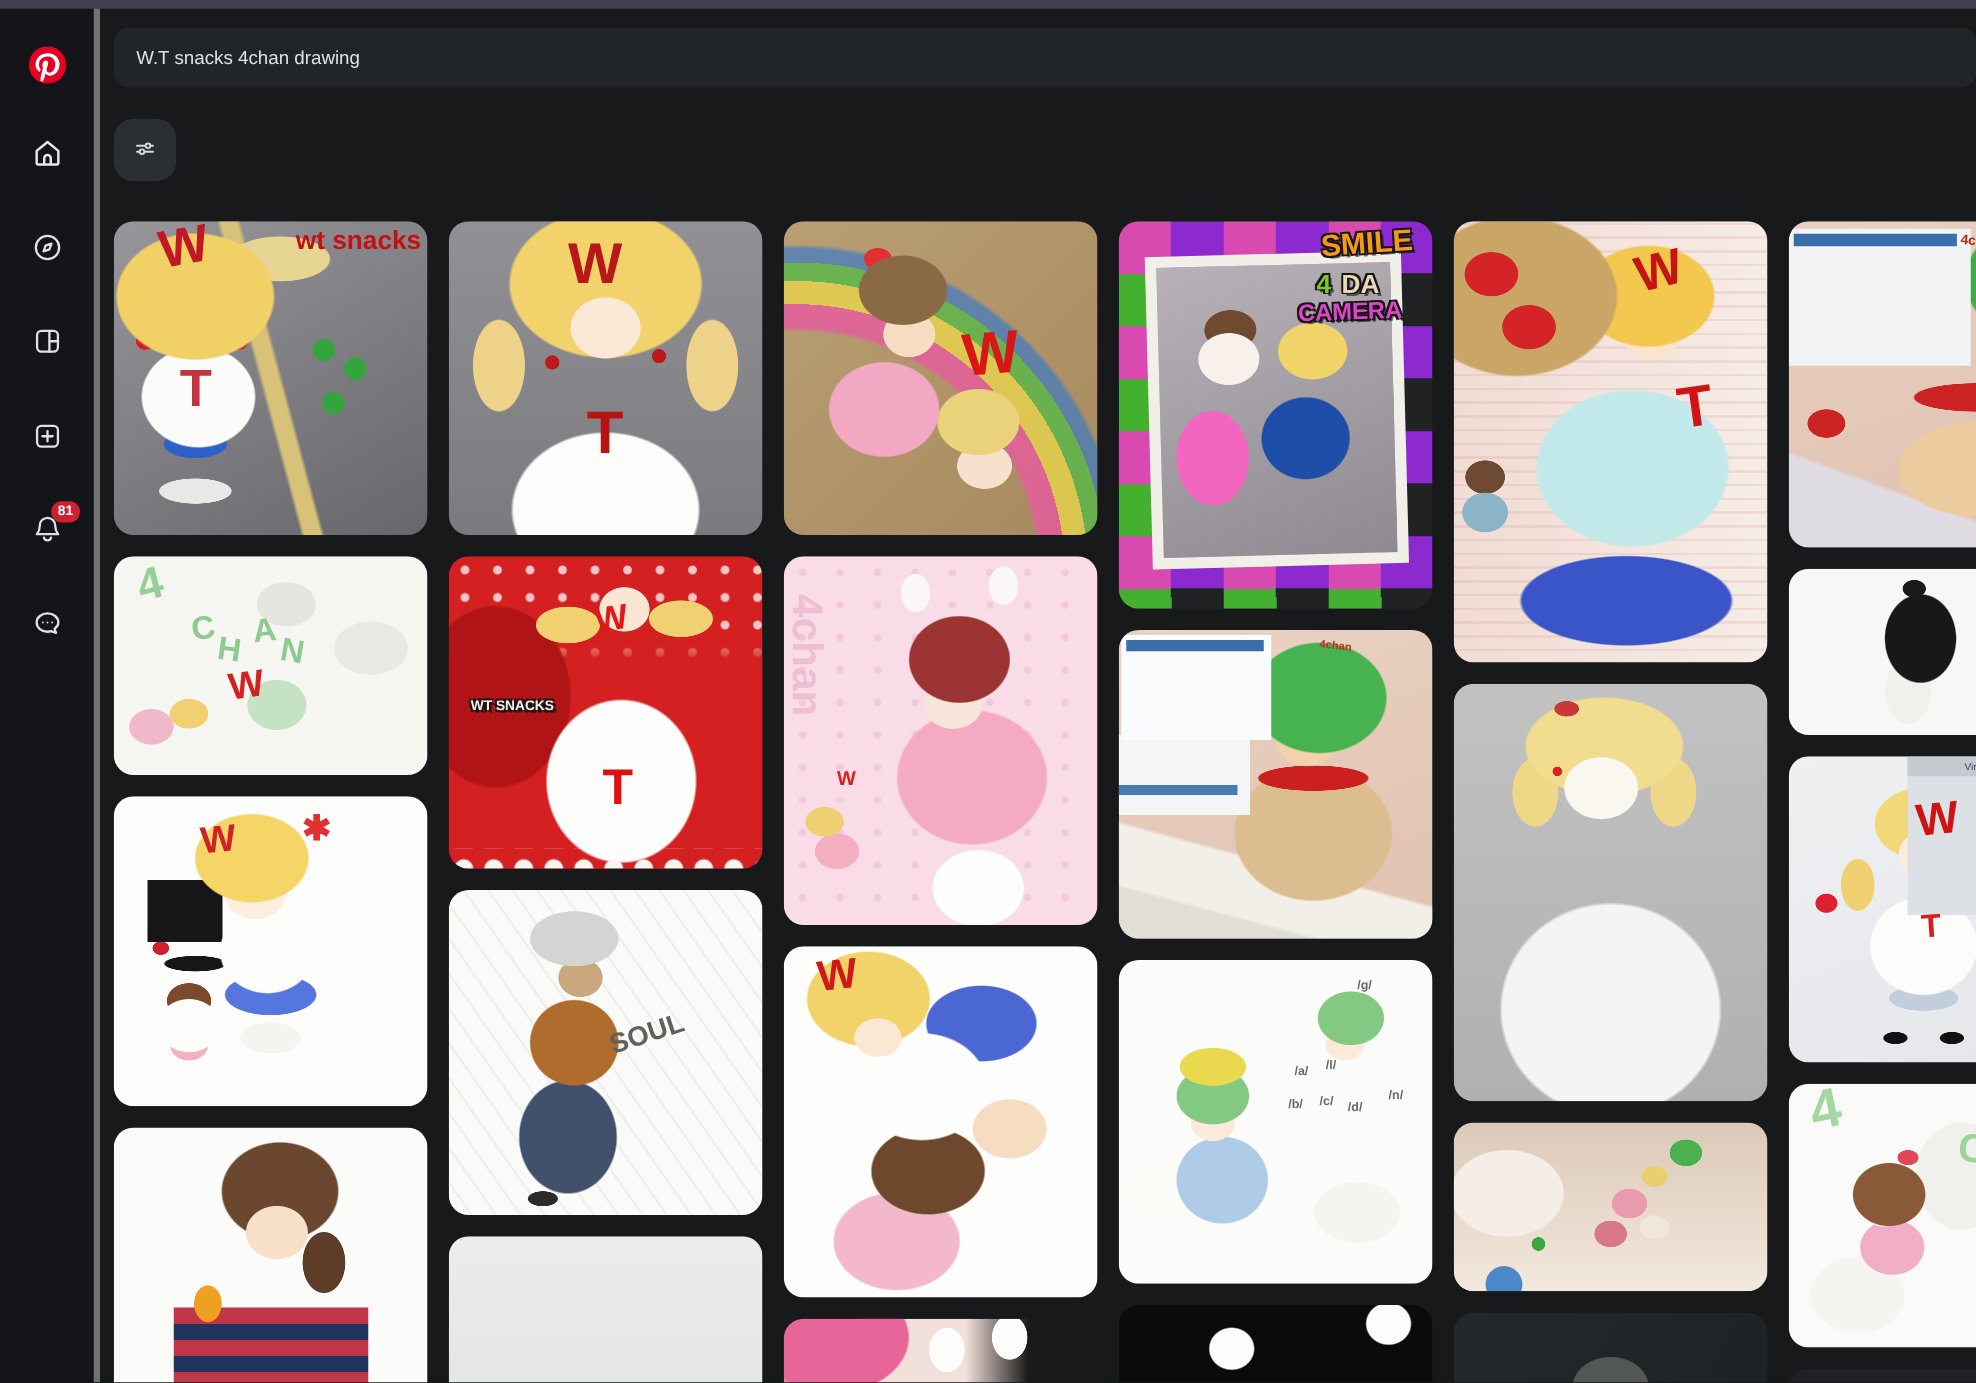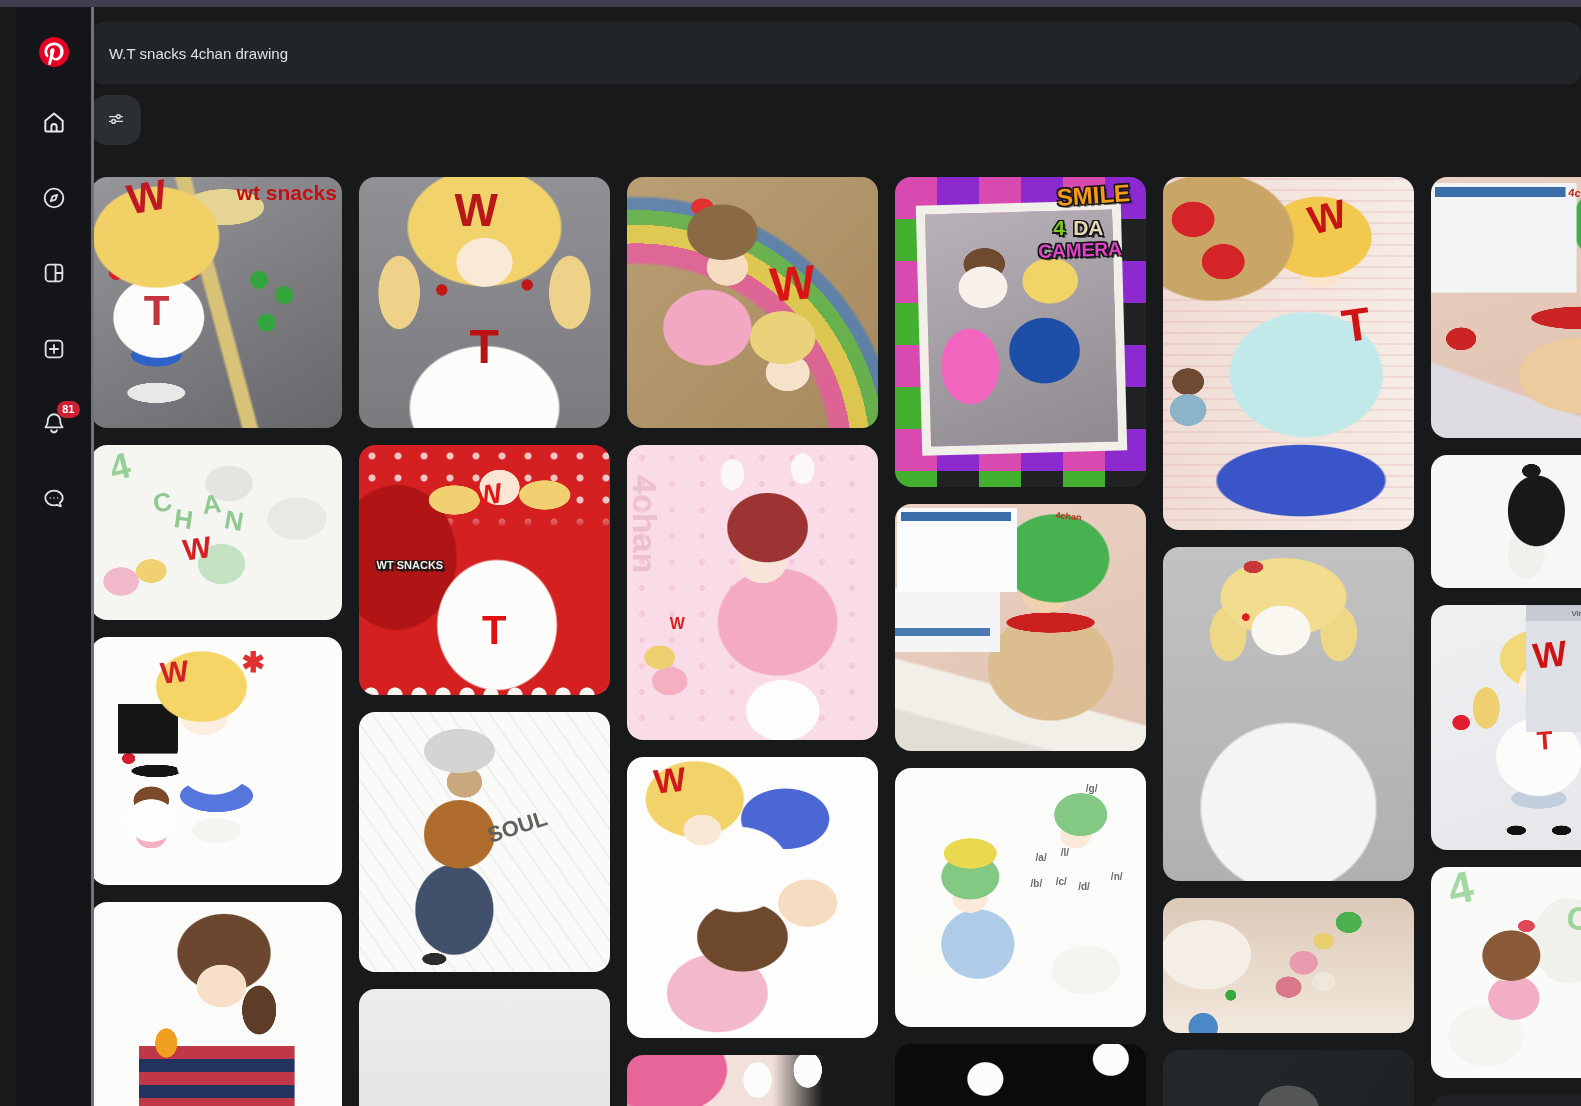--- a/index.html
+++ b/index.html
@@ -1,27 +1,27 @@
 <!DOCTYPE html>
 <html><head>
 <meta charset="utf-8">
 <style>
   html,body{margin:0;padding:0;overflow:hidden;background:#17191b;font-family:"Liberation Sans",sans-serif;}
   .stage{position:relative;width:1581px;height:1106px;background:#17191b;overflow:hidden;}
   .top-strip{position:absolute;left:0;top:0;right:0;height:7px;background:#433d50;z-index:40;}
 
   
-  .sidebar{position:absolute;left:16px;top:0;bottom:0;width:75px;background:#131519;border-right:3px solid #737373;z-index:30;}
+  .sidebar{position:absolute;left:0;top:0;bottom:0;width:75px;background:#131519;border-right:5px solid #737373;z-index:30;}
   .side-btn{position:absolute;left:50%;transform:translateX(-50%);width:48px;height:48px;display:flex;align-items:center;justify-content:center;background:transparent;border:none;padding:0;cursor:pointer;}
   .side-btn svg{display:block;}
   .logo-btn{top:28px;}
   .badge{position:absolute;top:2px;right:-2px;background:#cc2130;color:#fff;font-size:11px;font-weight:700;line-height:1;padding:3px 5px;border-radius:9px;letter-spacing:0;}
 
   
-  .searchbar{position:absolute;left:91px;top:22px;right:0;height:62px;background:#212529;border-radius:12px;display:flex;align-items:center;z-index:20;}
+  .searchbar{position:absolute;left:91px;top:22px;right:0;height:48px;background:#212529;border-radius:12px;display:flex;align-items:center;z-index:20;}
   .searchbar input{flex:1;height:100%;background:transparent;border:none;outline:none;color:#dfe2e4;font-size:15px;padding:0 18px;font-family:"Liberation Sans",sans-serif;}
   .filter-btn{position:absolute;left:91px;top:95px;width:50px;height:50px;border-radius:16px;background:#2b2f33;border:none;display:flex;align-items:center;justify-content:center;cursor:pointer;z-index:20;}
 
   
   .grid{position:absolute;left:91px;top:177px;display:flex;gap:17px;align-items:flex-start;}
   .col{display:flex;flex-direction:column;gap:17px;width:251px;flex:none;}
   .pin{position:relative;width:100%;border-radius:16px;overflow:hidden;background:#2a2d30;cursor:pointer;}
   .pin .t{position:absolute;line-height:1;white-space:nowrap;transform-origin:left top;z-index:3;font-family:"Liberation Sans",sans-serif;}
   .pin .ol{text-shadow:-1.5px -1.5px 0 #161616,1.5px -1.5px 0 #161616,-1.5px 1.5px 0 #161616,1.5px 1.5px 0 #161616,2.5px 2.5px 0 rgba(20,20,20,.6);}
 

